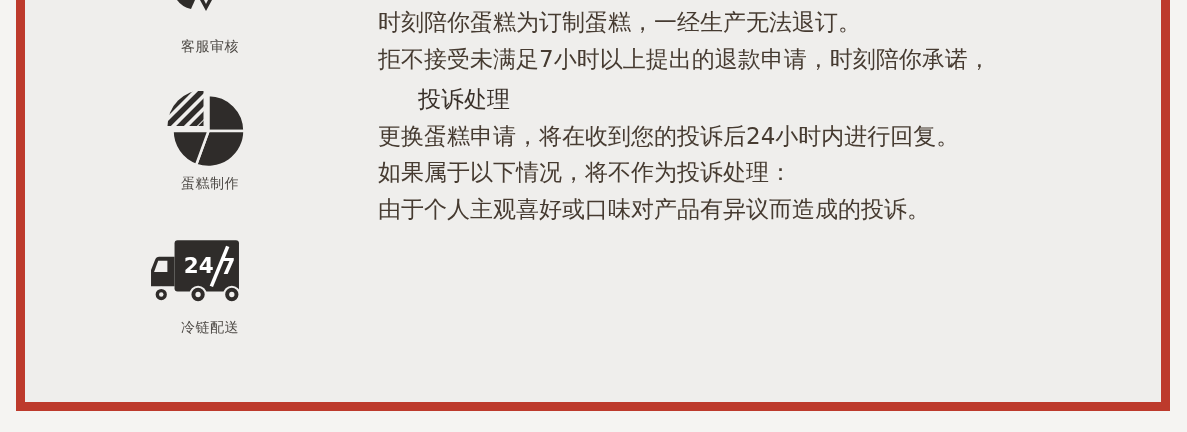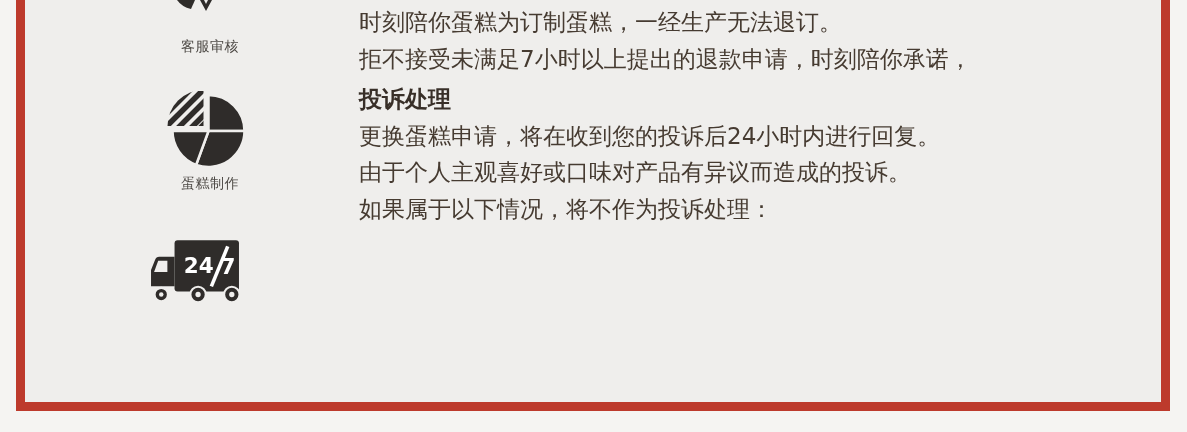--- a/index.html
+++ b/index.html
@@ -37,37 +37,38 @@
     right: 0;
     text-align: center;
     font-size: 14px;
     letter-spacing: 0.5px;
     color: #4d4945;
     line-height: 21px;
   }
   .icon-svg { position: absolute; display: block; }
   .text-col {
     position: absolute;
-    left: 334px;
+    left: 353px;
     top: 7px;
     width: 730px;
     color: #463b31;
     font-size: 23px;
   }
   .text-col .line {
     line-height: 36.5px;
     white-space: nowrap;
   }
   .section-heading {
-    font-weight: bold;
+    font-weight: normal;
     font-size: 23px;
     color: #382f28;
     line-height: 36.5px;
     margin-top: 4px;
     white-space: nowrap;
+    margin-left: 40px;
   }
 </style>
 </head>
 <body>
 
 <div class="canvas">
   <div class="frame">
 
     <div class="sidebar">
 
@@ -110,31 +111,32 @@
           <circle cx="80" cy="53" r="7.5"></circle>
         </g>
         <circle cx="11" cy="53" r="2.2" fill="#efeeec"></circle>
         <circle cx="47" cy="53" r="2.6" fill="#efeeec"></circle>
         <circle cx="80" cy="53" r="2.6" fill="#efeeec"></circle>
         <text x="33" y="32" fill="#ffffff" font-size="21" font-weight="bold" font-family="'DejaVu Sans', sans-serif">24</text>
         <line x1="60" y1="45" x2="76" y2="6" stroke="#ffffff" stroke-width="3.5"></line>
         <text x="69" y="33" fill="#ffffff" font-size="21" font-weight="bold" font-family="'DejaVu Sans', sans-serif">7</text>
       </svg>
 
+      <div class="step-label" style="top:320px;">冷链配送</div>
     </div>
 
     <div class="text-col">
       <div>
         <div class="line">时刻陪你蛋糕为订制蛋糕，一经生产无法退订。</div>
         <div class="line">拒不接受未满足7小时以上提出的退款申请，时刻陪你承诺，</div>
       </div>
 
       <div class="section-heading">投诉处理</div>
 
       <div>
         <div class="line">更换蛋糕申请，将在收到您的投诉后24小时内进行回复。</div>
+        <div class="line">如果属于以下情况，将不作为投诉处理：</div>
         <div class="line">由于个人主观喜好或口味对产品有异议而造成的投诉。</div>
-        <div class="line">如果属于以下情况，将不作为投诉处理：</div>
       </div>
     </div>
 
   </div>
 </div>
 
 </body></html>

